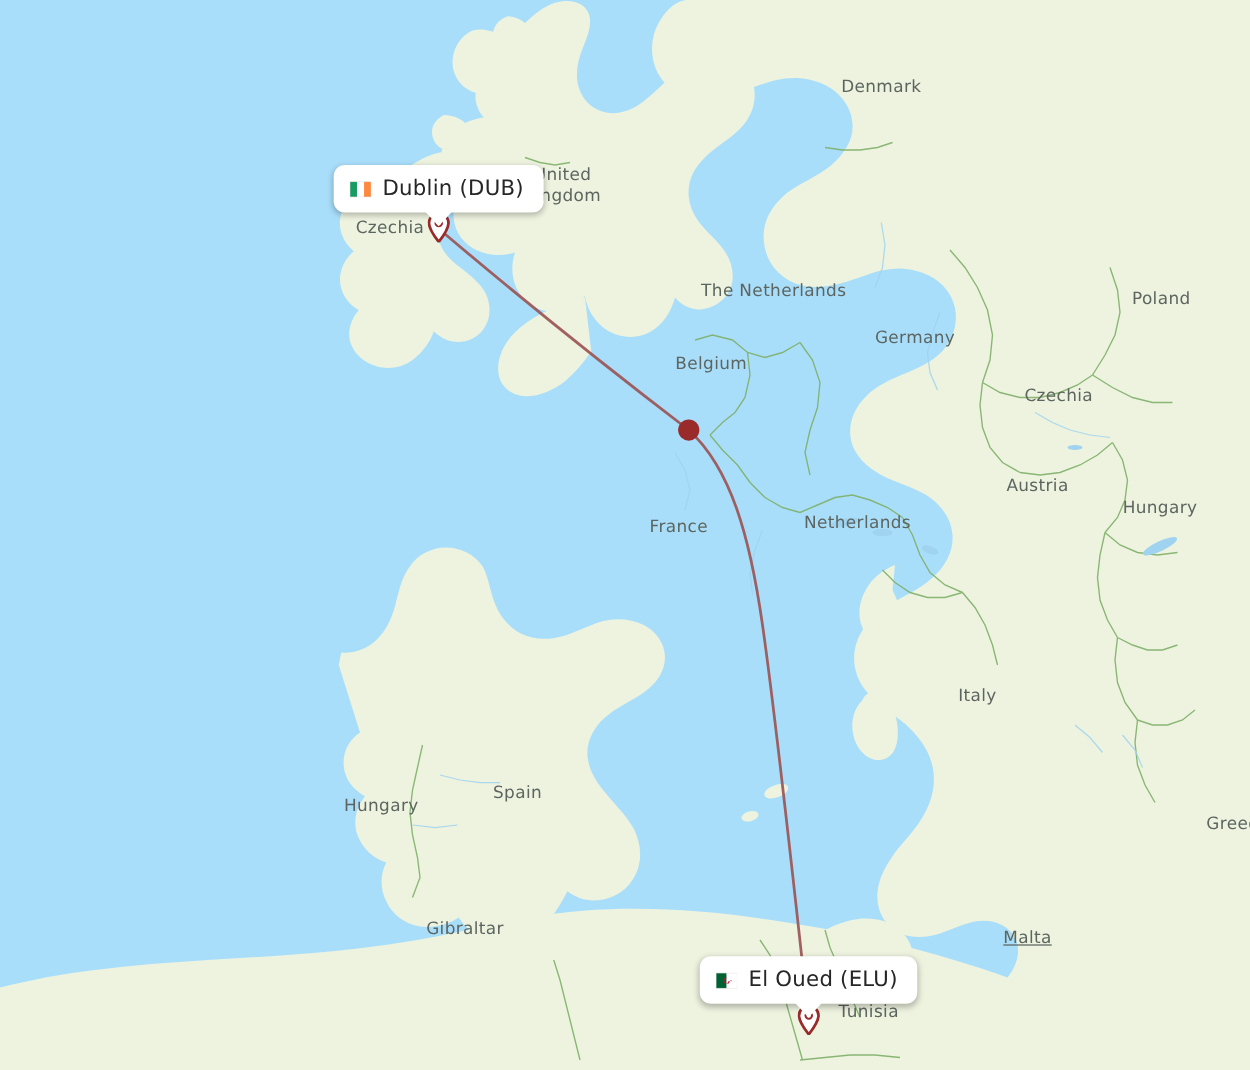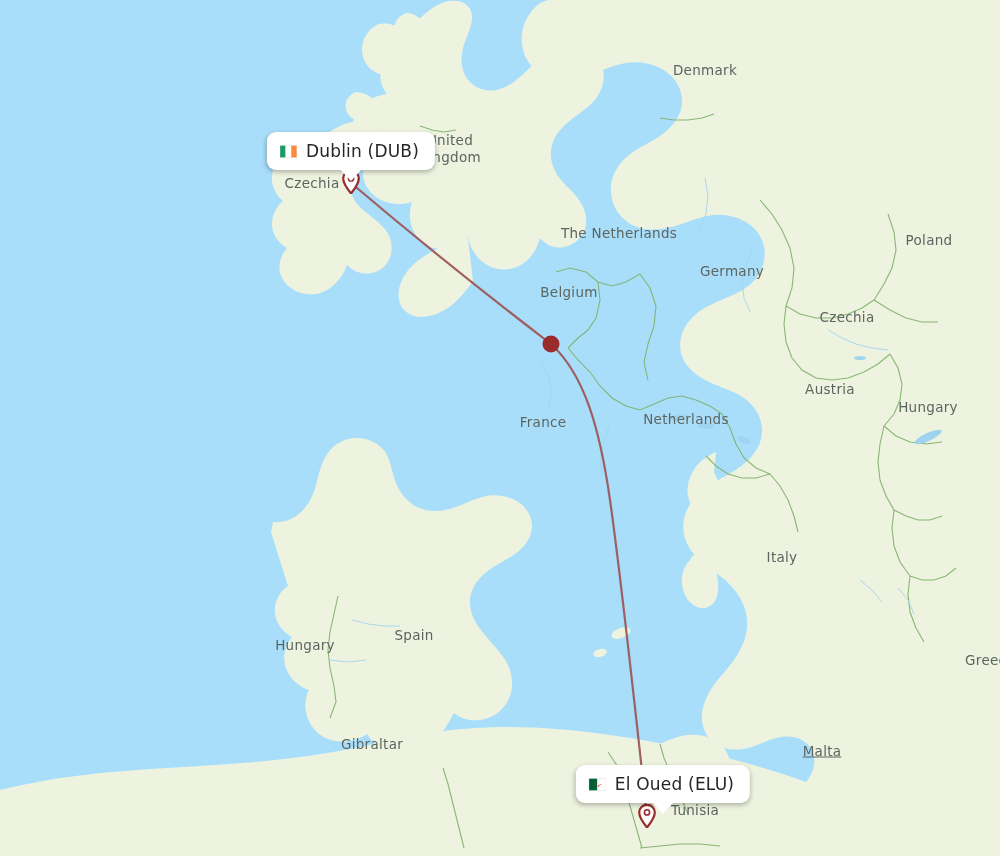--- a/index.html
+++ b/index.html
@@ -670,21 +670,21 @@
     <svg class="flag" viewBox="0 0 18 13">
       <rect x="0" y="0" width="6" height="13" fill="#169B62"></rect>
       <rect x="6" y="0" width="6" height="13" fill="#FFFFFF"></rect>
       <rect x="12" y="0" width="6" height="13" fill="#FF883E"></rect>
       <rect x="0" y="0" width="18" height="13" fill="none" stroke="#E0E0E0" stroke-width="0.6"></rect>
     </svg>
     <span class="label-text">Dublin (DUB)</span>
     <span class="tip-arrow"></span>
   </div>
 
-  <div class="tooltip" style="left:647px; top:803px;margin-left:16px;">
+  <div class="tooltip" style="left:647px; top:803px;">
     <svg class="flag" viewBox="0 0 18 13">
       <rect x="0" y="0" width="9" height="13" fill="#006233"></rect>
       <rect x="9" y="0" width="9" height="13" fill="#FFFFFF"></rect>
       <path d="M11.6 6.5 A2.6 2.6 0 1 1 9.6 4.0 A2.1 2.1 0 1 0 9.6 9.0 A2.6 2.6 0 0 1 11.6 6.5 Z" fill="#D21034"></path>
       <path d="M11.9 6.5 L13.3 6.0 L12.5 7.2 L12.5 5.8 L13.3 7.0 Z" fill="#D21034"></path>
       <rect x="0" y="0" width="18" height="13" fill="none" stroke="#E0E0E0" stroke-width="0.6"></rect>
     </svg>
     <span class="label-text">El Oued (ELU)</span>
     <span class="tip-arrow"></span>
   </div>

